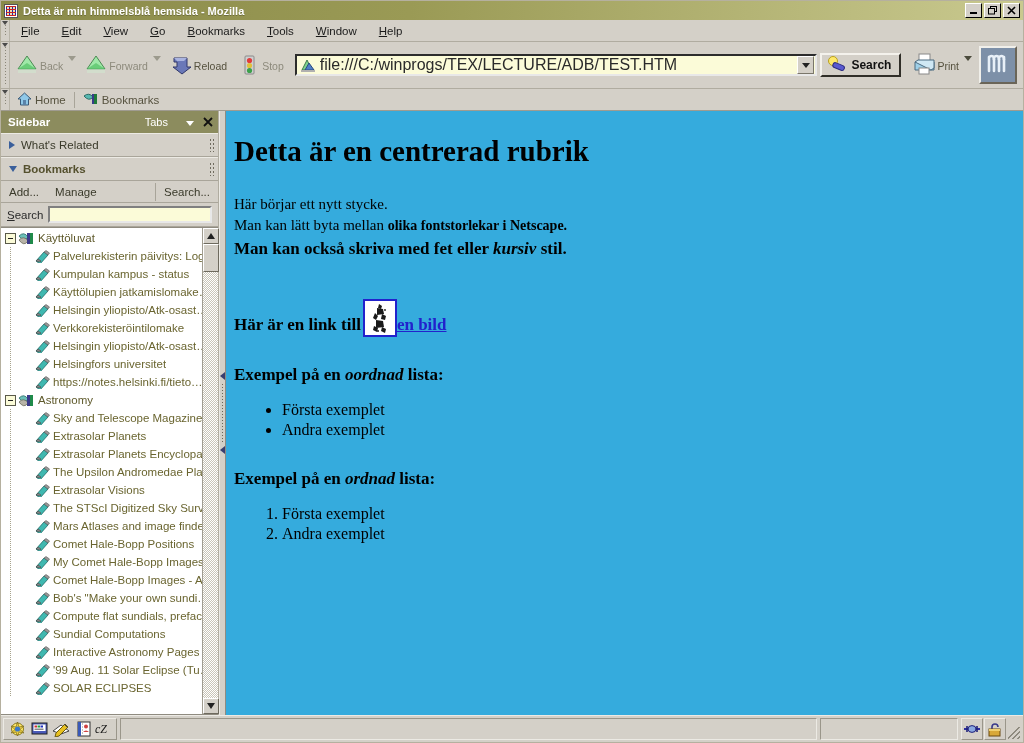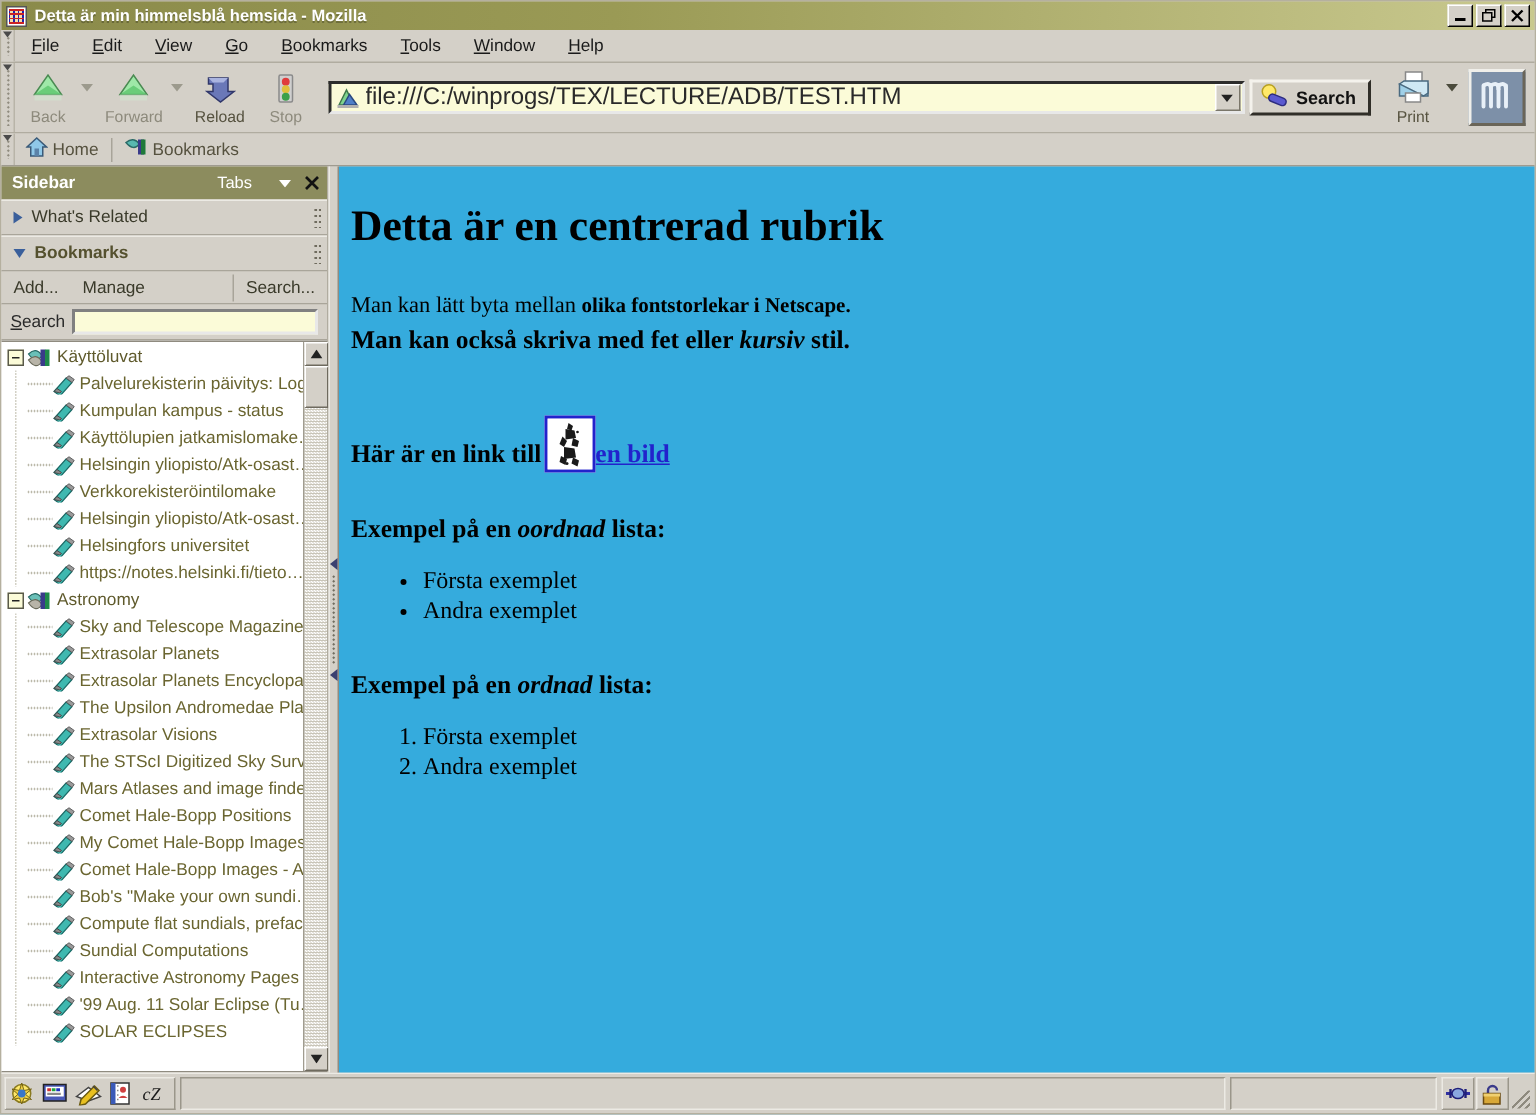--- a/index.html
+++ b/index.html
@@ -99,21 +99,21 @@
 
   
   .navbar {
     height: 47px;
     background: #d4d0c8;
     display: flex; align-items: center;
     border-bottom: 1px solid #b0aca0;
     flex: 0 0 auto;
   }
   .tbtn {
-    display: flex; flex-direction: column; align-items: center; justify-content: center;
+    display: flex; align-items: center; justify-content: center;
     min-width: 44px; height: 44px; padding: 2px 5px;
     cursor: default;
   }
   .tbtn .lbl { font-size: 10.5px; color: #56523f; margin-top: 1px; }
   .tbtn.disabled .lbl { color: #8d8a7c; }
   .tbtn .ico { width: 25px; height: 24px; position: relative; }
   .tri-down {
     width: 0; height: 0;
     border-left: 4px solid transparent;
     border-right: 4px solid transparent;
@@ -371,21 +371,21 @@
     border-top: 1px solid #eceae4;
     display: flex; align-items: center;
     padding: 2px 2px;
     gap: 0;
   }
   .sb-iconbox {
     display: flex; align-items: center; height: 22px;
     border: 1px solid; border-color: #eceae4 #9a968a #9a968a #eceae4;
     padding: 0 2px; gap: 2px; flex: 0 0 auto;
   }
-  .st-ico { width: 20px; height: 18px; display: flex; align-items:center; justify-content:flex-start; cursor: pointer; font-style: italic; }
+  .st-ico { width: 20px; height: 18px; display: flex; align-items:center; justify-content:flex-end; cursor: pointer; font-style: italic; }
   .status-panel {
     height: 22px; flex: 1 1 auto; margin-left: 3px;
     border: 1px solid; border-color: #9a968a #eceae4 #eceae4 #9a968a;
     font-size: 11px; color: #2a2a2a;
     display: flex; align-items: center; padding: 0 4px;
     overflow: hidden; white-space: nowrap;
   }
   .status-progress {
     height: 22px; width: 138px; margin-left: 3px; flex: 0 0 auto;
     border: 1px solid; border-color: #9a968a #eceae4 #eceae4 #9a968a;
@@ -902,20 +902,21 @@
     <div class="splitter">
       <div class="sp-arrow-l"></div>
       <div class="sp-dots"></div>
       <div class="sp-arrow-l"></div>
     </div>
 
     <div class="content" style="background: rgb(53, 171, 221);">
       <h1>Detta är en centrerad rubrik</h1>
 
       <div class="para">
+        <div>Här börjar ett nytt stycke.</div>
         <div>
           <span>Man kan lätt byta mellan </span><span class="big">olika fontstorlekar i Netscape.</span>
         </div>
         <div class="bigb">
           <span>Man kan också skriva med </span><b>fet</b><span> eller </span><i>kursiv</i><span> stil.</span>
         </div>
       </div>
 
       <div class="linkline">
         <span>Här är en link till </span>

